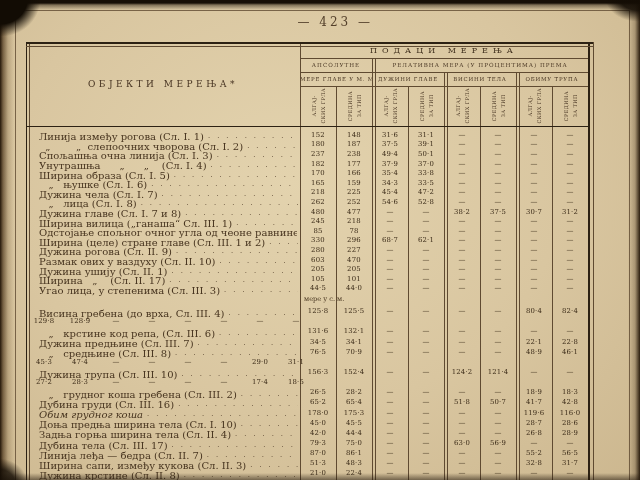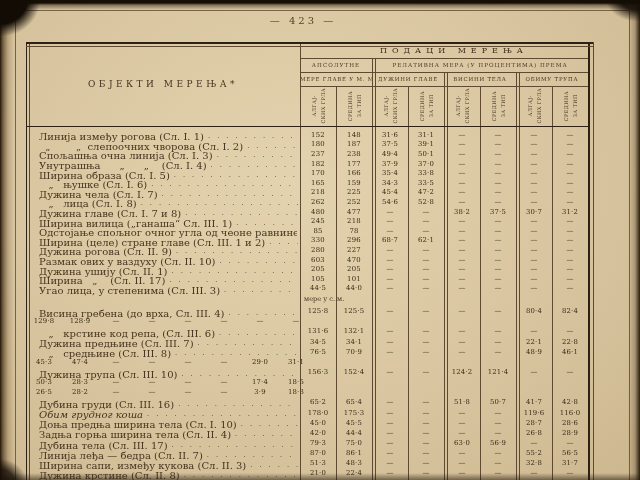--- a/index.html
+++ b/index.html
@@ -6,31 +6,31 @@
   .scan {
     position:relative; width:640px; height:480px; overflow:hidden;
     font-family:"DejaVu Serif", serif;
     background: radial-gradient(ellipse at 45% 38%, #e3d3ae 0%, #d9c6a0 55%, #ccb78f 100%);
   }
   .page-frame {
     position:absolute; left:15px; top:10px; width:613px; height:475px;
     border:1px solid rgba(95,74,49,.8); border-bottom:none; pointer-events:none;
   }
   .pagenum {
-    position:absolute; left:233px; top:15px; width:140px; text-align:center;
-    font-size:10px; letter-spacing:3px; color:#54402b;
+    position:absolute; left:233px; top:15px; width:140px; text-align:right;
+    font-size:12px; letter-spacing:3px; color:#54402b;
   }
   .table { position:absolute; left:26px; top:42px; width:568px; height:438px; color:#46341f; }
   .cell-objects {
     position:absolute; left:0; top:0; width:274px; height:84px;
     display:flex; align-items:center; justify-content:center;
     font-size:9px; letter-spacing:3.5px; color:#463321; white-space:nowrap;
   }
   .h-main {
-    position:absolute; left:284px; top:1px; width:288px; height:15px; line-height:15px;
+    position:absolute; left:274px; top:1px; width:288px; height:15px; line-height:15px;
     text-align:center; font-size:8px; letter-spacing:5px; color:#3d2d1b; white-space:nowrap;
   }
   .h-abs, .h-rel {
     position:absolute; top:17px; height:13px; line-height:13px; text-align:center;
     font-size:5.6px; letter-spacing:1px; color:#4a3724; white-space:nowrap; overflow:hidden;
   }
   .h-abs { left:274px; width:72px; }
   .h-rel { left:346px; width:216px; }
   .subh {
     position:absolute; top:31px; width:72px; height:13px; line-height:13px;
@@ -497,37 +497,41 @@
           <div class="cell">156·3</div>
           <div class="cell">152·4</div>
           <div class="cell">—</div>
           <div class="cell">—</div>
           <div class="cell">124·2</div>
           <div class="cell">121·4</div>
           <div class="cell">—</div>
           <div class="cell">—</div>
         </div>
         <div class="row cm">
-          <div class="cell">50·3</div>
+          <div class="cell">27·2</div>
           <div class="cell">28·3</div>
           <div class="cell">—</div>
           <div class="cell">—</div>
           <div class="cell">—</div>
           <div class="cell">—</div>
           <div class="cell">17·4</div>
           <div class="cell">18·5</div>
         </div>
         <div class="row cm">
+          <div class="lbl-wrap">
+            <div class="row-label">   „   грудног коша гребена (Сл. III. 2)</div>
+            <div class="leader"></div>
+          </div>
           <div class="cell">26·5</div>
           <div class="cell">28·2</div>
           <div class="cell">—</div>
           <div class="cell">—</div>
           <div class="cell">—</div>
           <div class="cell">—</div>
-          <div class="cell">3·9</div>
+          <div class="cell">18·9</div>
           <div class="cell">18·3</div>
         </div>
         <div class="row cm">
           <div class="lbl-wrap">
             <div class="row-label">Дубина груди (Сл. III. 16)</div>
             <div class="leader"></div>
           </div>
           <div class="cell">65·2</div>
           <div class="cell">65·4</div>
           <div class="cell">—</div>

